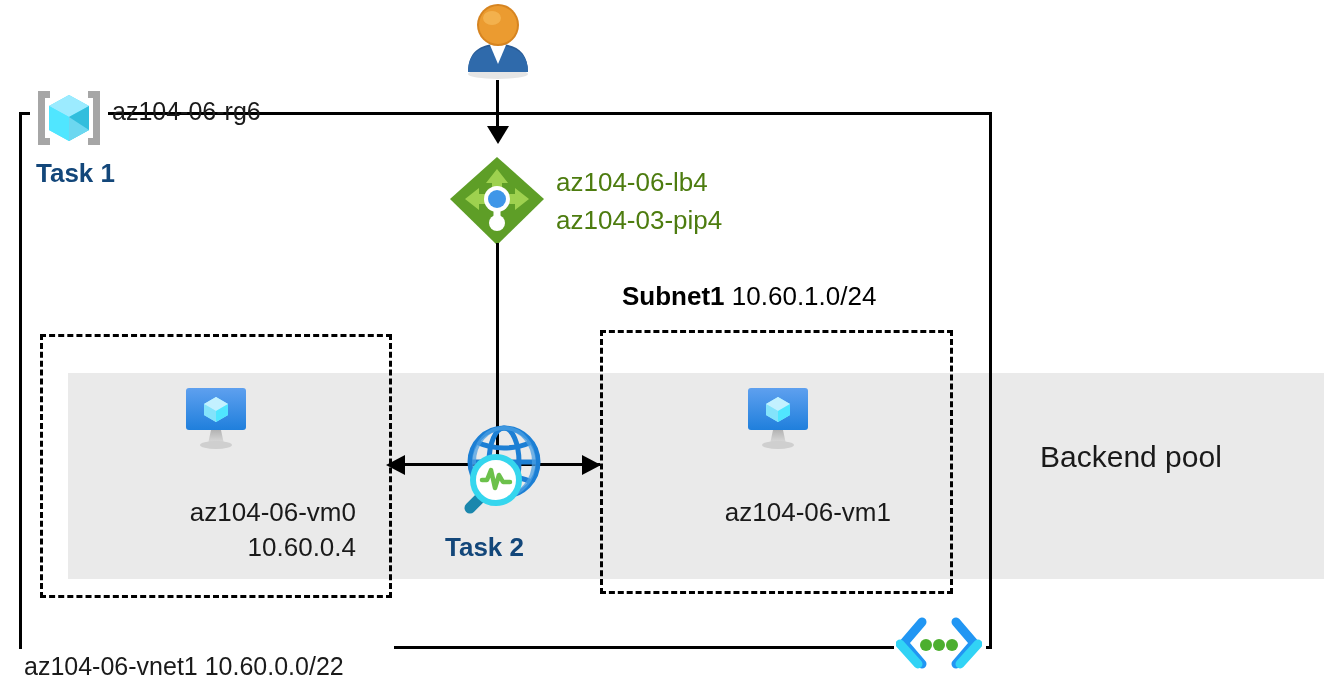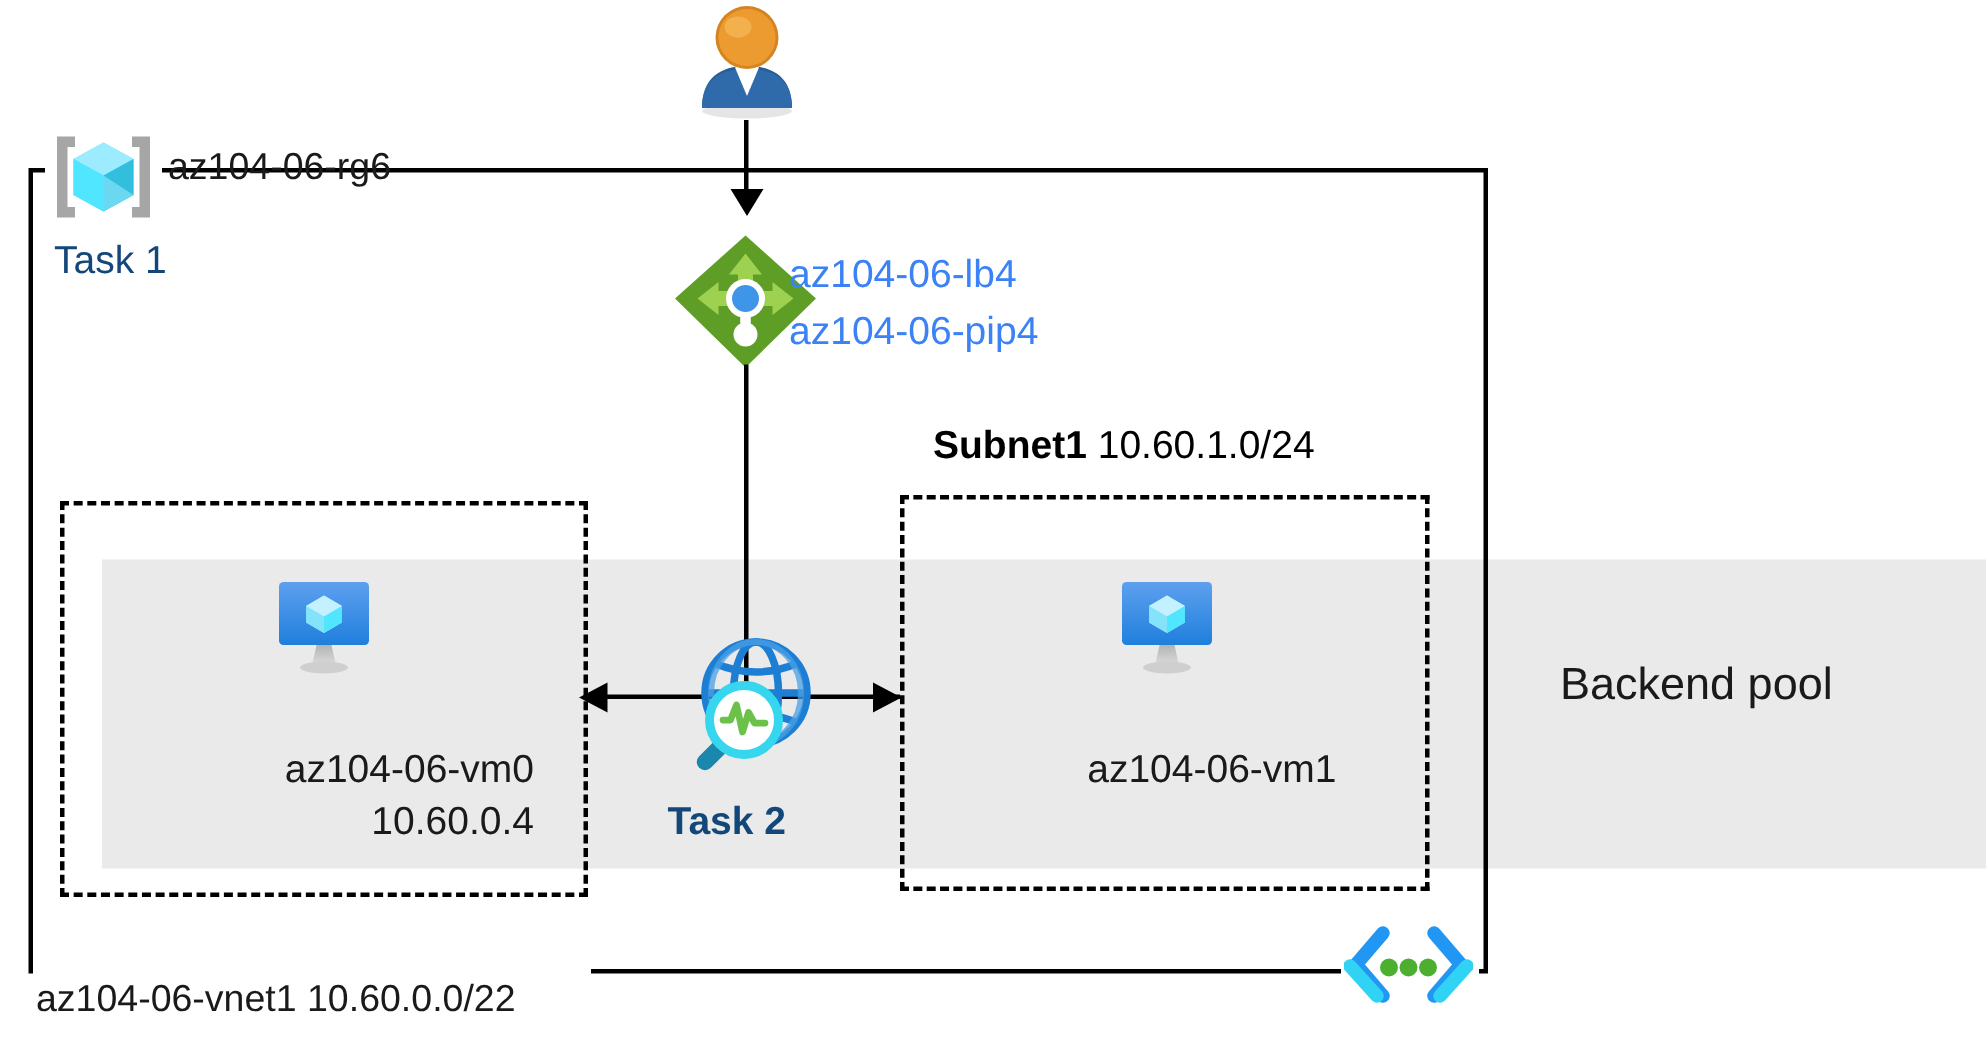--- a/index.html
+++ b/index.html
@@ -74,37 +74,37 @@
     left: 112px;
     top: 97px;
     font-size: 25px;
     color: #1a1a1a;
     white-space: nowrap;
   }
   #task1-label {
     left: 36px;
     top: 158px;
     font-size: 26px;
-    font-weight: normal;
+    font-weight: bold;
     color: #13477a;
     white-space: nowrap;
   }
 
   
   #lb-icon {
     left: 448px;
     top: 155px;
     width: 98px;
     height: 92px;
   }
   #lb-labels {
-    left: 526px;
+    left: 556px;
     top: 163px;
     font-size: 26px;
-    color: #3b82f6;
+    color: #4d7c0f;
     line-height: 38px;
     white-space: nowrap;
   }
 
   
   #user-icon {
     left: 462px;
     top: 2px;
     width: 72px;
     height: 78px;
@@ -287,21 +287,21 @@
       <polygon points="81,44 67,33 67,39 56,39 56,49 67,49 67,55" fill="#9ed14f"></polygon>
 
       <rect x="45.5" y="50" width="7" height="16" fill="#ffffff"></rect>
       <circle cx="49" cy="68" r="8" fill="#ffffff"></circle>
       <circle cx="49" cy="44" r="13" fill="#ffffff"></circle>
       <circle cx="49" cy="44" r="9" fill="#3f96e8"></circle>
     </svg>
   </div>
   <div class="abs" id="lb-labels">
     <div>az104-06-lb4</div>
-    <div>az104-06-pip4</div>
+    <div>az104-03-pip4</div>
   </div>
 
   <div class="abs vline" id="lb-to-globe"></div>
 
   <div class="abs hline" id="hbar"></div>
   <div class="abs" id="hbar-left-head"></div>
   <div class="abs" id="hbar-right-head"></div>
 
   <div class="abs subnet-box" id="subnet0-box"></div>
   <div class="abs vm-icon" id="vm0-icon">

